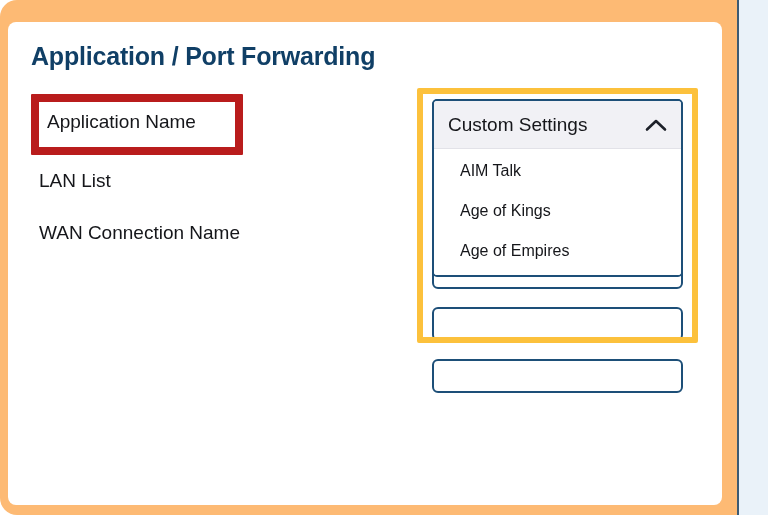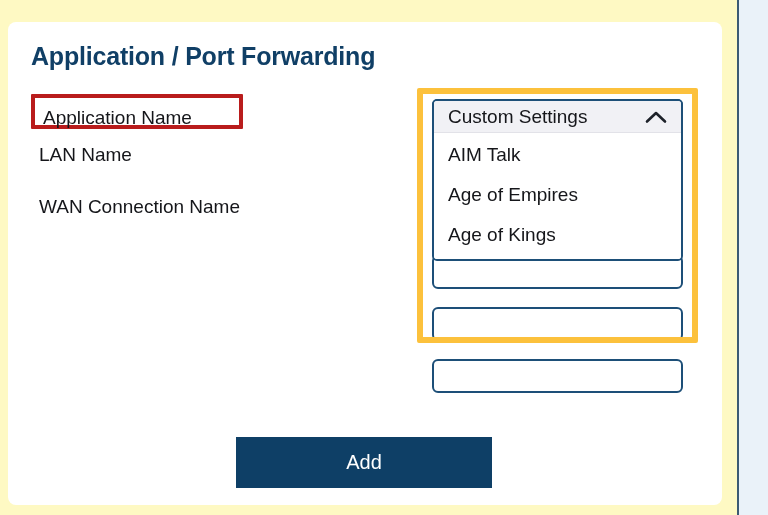--- a/index.html
+++ b/index.html
@@ -12,21 +12,22 @@
     overflow: hidden;
     background: #ffffff;
     font-family: "Liberation Sans", sans-serif;
     -webkit-font-smoothing: antialiased;
   }
 
   #screen {
     position: relative;
     width: 768px;
     height: 515px;
-    background: #fef9c3;
+    background: #fdba74;
+    border-radius: 17px;
   }
 
   
   .right-pane {
     position: absolute;
     left: 739px;
     top: 0;
     width: 29px;
     height: 515px;
     background: #eaf2f9;
@@ -72,24 +73,24 @@
   .field-label {
     font-size: 19px;
     color: #15161a;
     height: 52px;
     line-height: 52px;
     white-space: nowrap;
     padding-left: 8px;
     box-sizing: border-box;
   }
   .field-label.highlighted {
-    border: 4px solid #b91c1c;
+    border: 8px solid #b91c1c;
     background: #ffffff;
     width: 212px;
-    height: 35px;
+    height: 61px;
     line-height: 39px;
     border-radius: 1px;
   }
 
   
   .controls {
     position: absolute;
     left: 432px;
     top: 99px;
     width: 251px;
@@ -112,21 +113,21 @@
     top: 99px;
     width: 251px;
     background: #ffffff;
     border: 2px solid #1d4f78;
     border-radius: 5px;
     box-sizing: border-box;
     z-index: 5;
     overflow: hidden;
   }
   .dropdown-header {
-    height: 32px;
+    height: 48px;
     background: #f1f1f5;
     display: flex;
     align-items: center;
     justify-content: space-between;
     padding: 0 14px 0 14px;
     box-sizing: border-box;
     border-bottom: 1px solid #e2e2e8;
   }
   .dropdown-header-label {
     font-size: 19px;
@@ -139,23 +140,23 @@
     display: block;
     flex: 0 0 auto;
   }
   .dropdown-list {
     background: #ffffff;
     padding: 2px 0 4px 0;
   }
   .dropdown-item {
     height: 40px;
     line-height: 40px;
-    font-size: 19px;
+    font-size: 16px;
     color: #15161a;
-    padding-left: 14px;
+    padding-left: 26px;
     white-space: nowrap;
   }
 
   
   .dd-highlight {
     position: absolute;
     left: 417px;
     top: 88px;
     width: 281px;
     height: 255px;
@@ -192,21 +193,21 @@
 
   <div class="right-pane"></div>
   <div class="pane-divider"></div>
 
   <div class="card"></div>
 
   <div class="page-title">Application / Port Forwarding</div>
 
   <div class="labels">
     <div class="field-label highlighted">Application Name</div>
-    <div class="field-label">LAN Name</div>
+    <div class="field-label">LAN List</div>
     <div class="field-label">WAN Connection Name</div>
   </div>
 
   <div class="controls">
     <div class="input-box"></div>
     <div class="input-box"></div>
     <div class="input-box"></div>
     <div class="input-box"></div>
     <div class="input-box"></div>
     <div class="input-box"></div>
@@ -216,22 +217,21 @@
     <div class="dropdown-header">
       <span class="dropdown-header-label">Custom Settings</span>
       <span>
         <svg class="chevron" viewBox="0 0 22 14" fill="none" xmlns="http://www.w3.org/2000/svg" aria-hidden="true">
           <path d="M2 11.5 L11 3 L20 11.5" stroke="#1d2129" stroke-width="2.6" stroke-linecap="round" stroke-linejoin="round"></path>
         </svg>
       </span>
     </div>
     <div class="dropdown-list">
       <div class="dropdown-item">AIM Talk</div>
+      <div class="dropdown-item">Age of Kings</div>
       <div class="dropdown-item">Age of Empires</div>
-      <div class="dropdown-item">Age of Kings</div>
     </div>
   </div>
 
   <div class="dd-highlight"></div>
 
-  <button class="add-button">Add</button>
 
 </div>
 
 </body></html>

